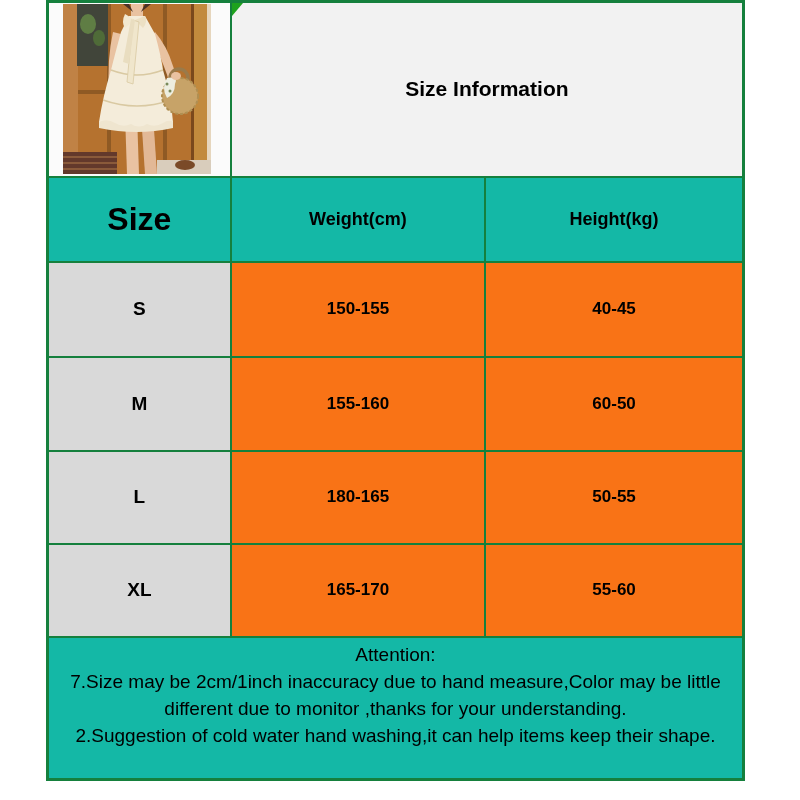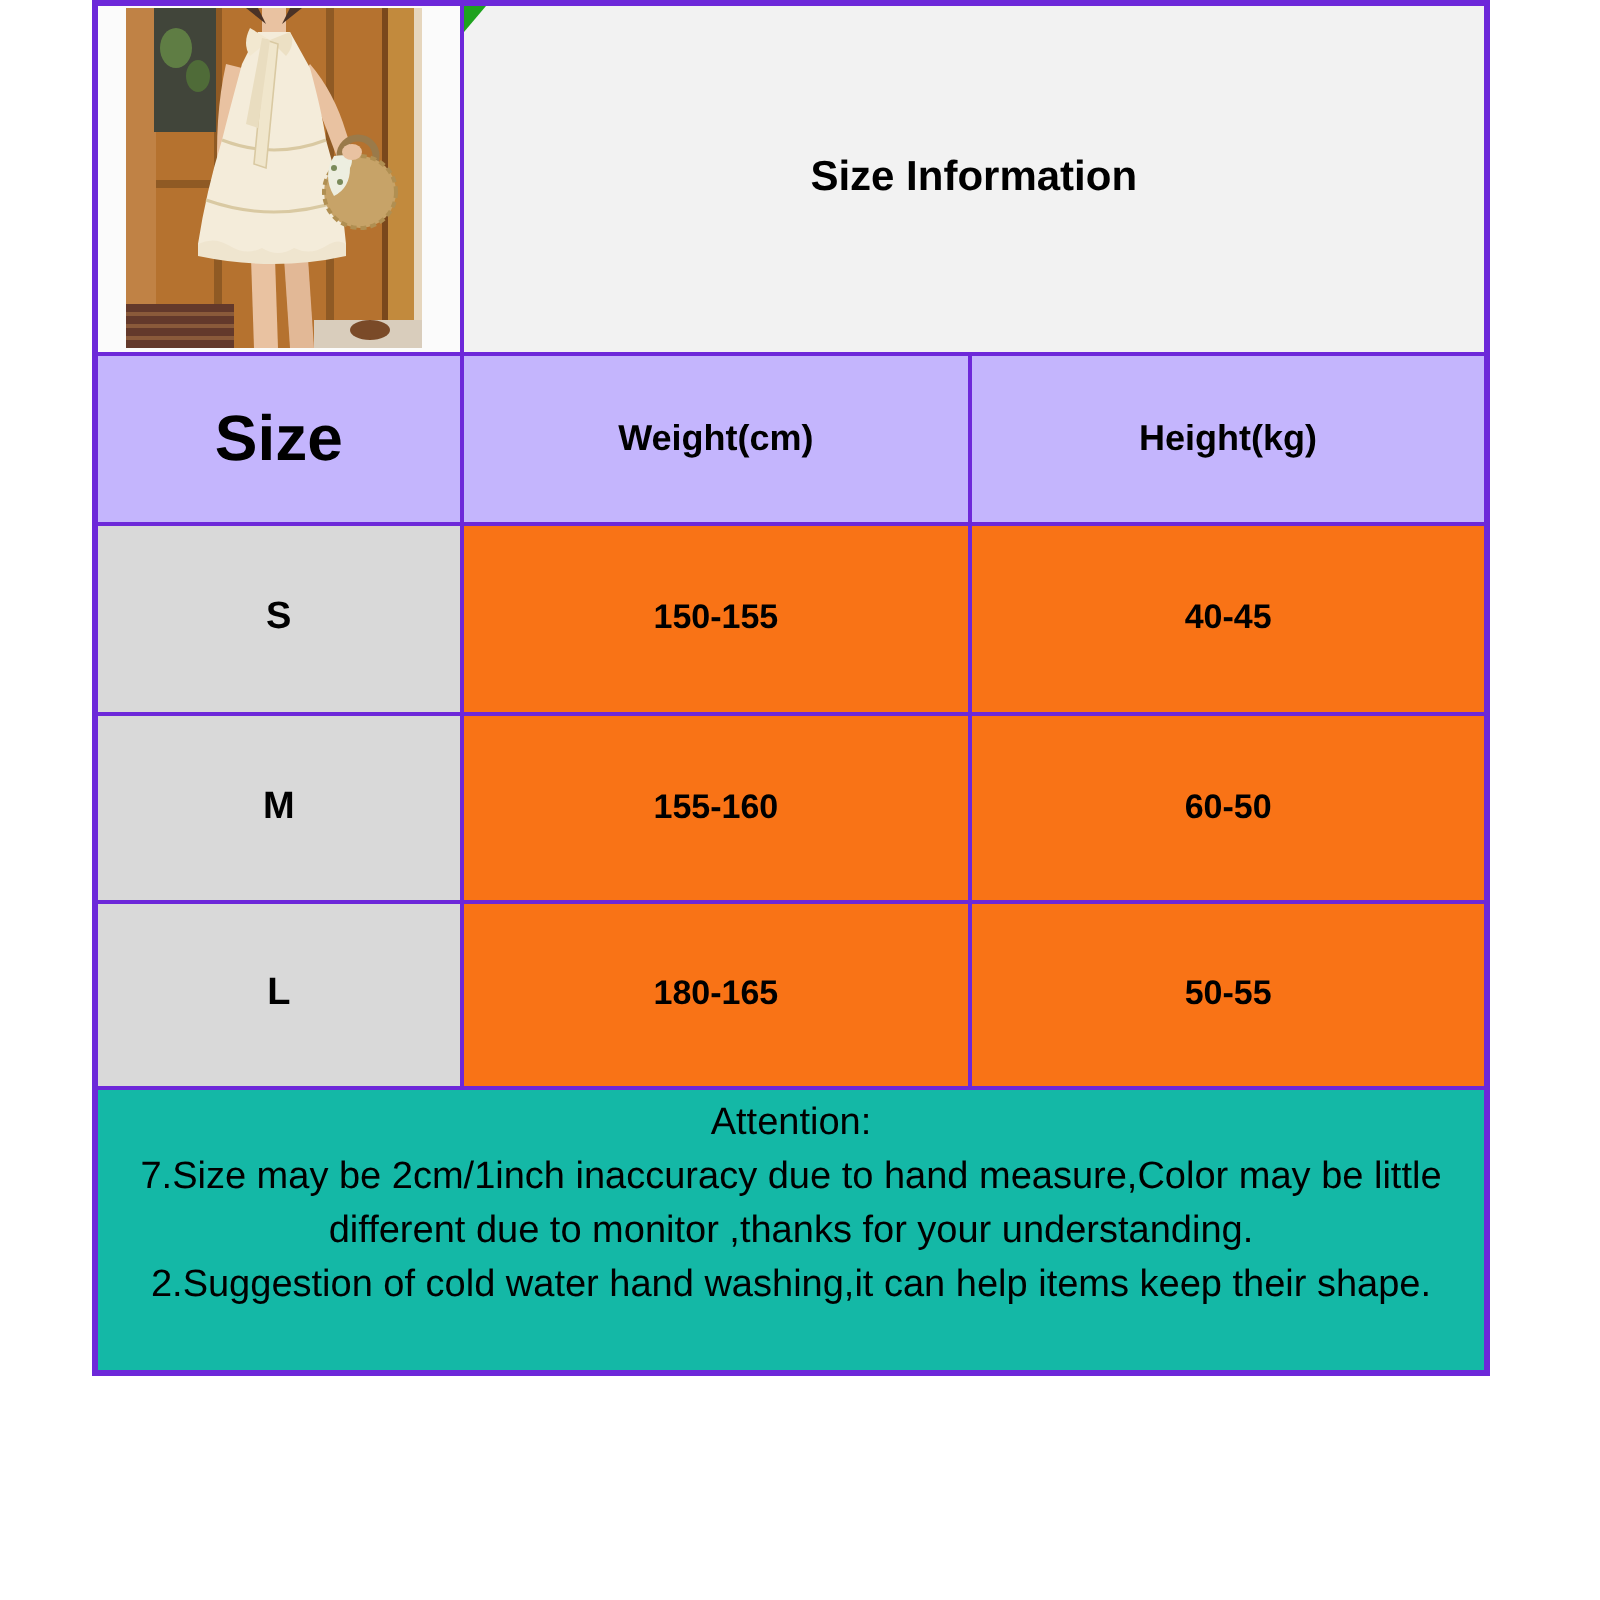--- a/index.html
+++ b/index.html
@@ -22,21 +22,21 @@
     left: 46px;
     top: 0;
   }
   table.size-chart {
     border-collapse: collapse;
     table-layout: fixed;
     width: 699px;
   }
   table.size-chart,
   table.size-chart td {
-    border: 2px solid #6d28d9;
+    border: 2px solid #15803d;
   }
   table.size-chart { border-width: 3px; }
   td {
     padding: 0;
     text-align: center;
     vertical-align: middle;
     overflow: hidden;
   }
   
   tr.r-top      { height: 175px; }
@@ -66,21 +66,21 @@
   }
   .corner-marker {
     position: absolute;
     left: 0;
     top: 0;
     width: 11px;
     height: 13px;
     display: block;
   }
   .head-cell {
-    background: #c4b5fd;
+    background: #14b8a6;
     font-weight: bold;
     font-size: 18px;
   }
   .head-cell.size-col-head {
     font-size: 32px;
   }
   .size-cell {
     background: #d9d9d9;
     font-weight: bold;
     font-size: 19px;
@@ -189,20 +189,25 @@
       <tr class="r-m">
         <td class="size-cell">M</td>
         <td class="val-cell">155-160</td>
         <td class="val-cell">60-50</td>
       </tr>
       <tr class="r-l">
         <td class="size-cell">L</td>
         <td class="val-cell">180-165</td>
         <td class="val-cell">50-55</td>
       </tr>
+      <tr class="r-xl">
+        <td class="size-cell">XL</td>
+        <td class="val-cell">165-170</td>
+        <td class="val-cell">55-60</td>
+      </tr>
 
       <tr class="r-note">
         <td class="attention-cell" colspan="3">
           <div>Attention:</div>
           <div>7.Size may be 2cm/1inch inaccuracy due to hand measure,Color may be little different due to monitor ,thanks for your understanding.</div>
           <div>2.Suggestion of cold water hand washing,it can help items keep their shape.</div>
         </td>
       </tr>
     </tbody>
       </table>

